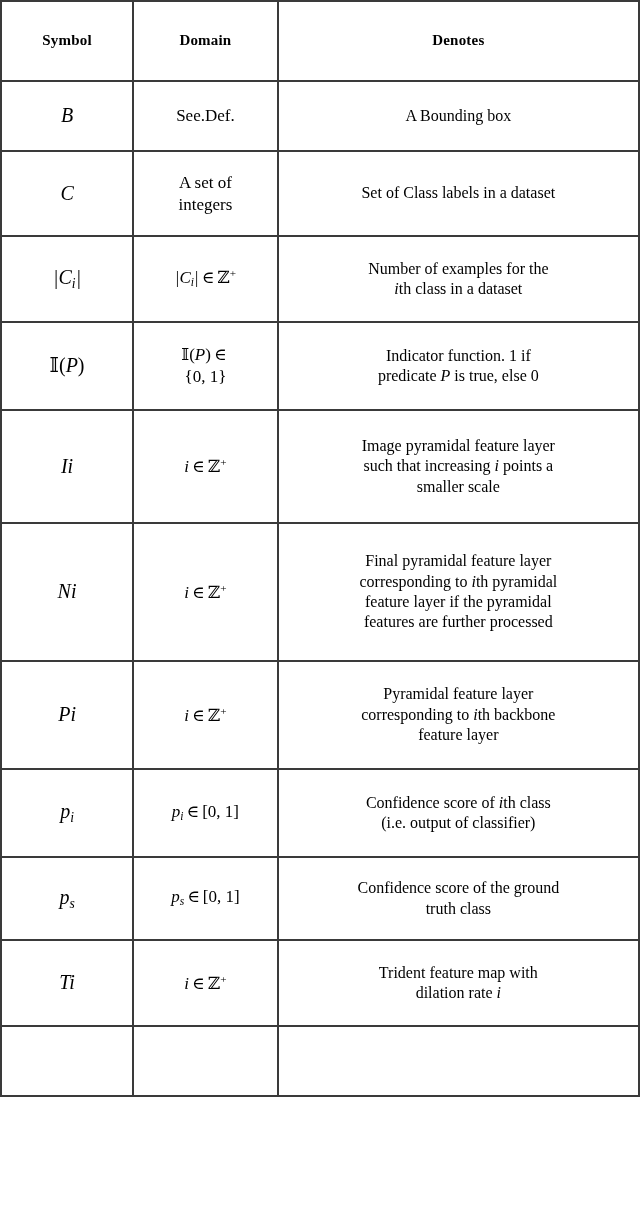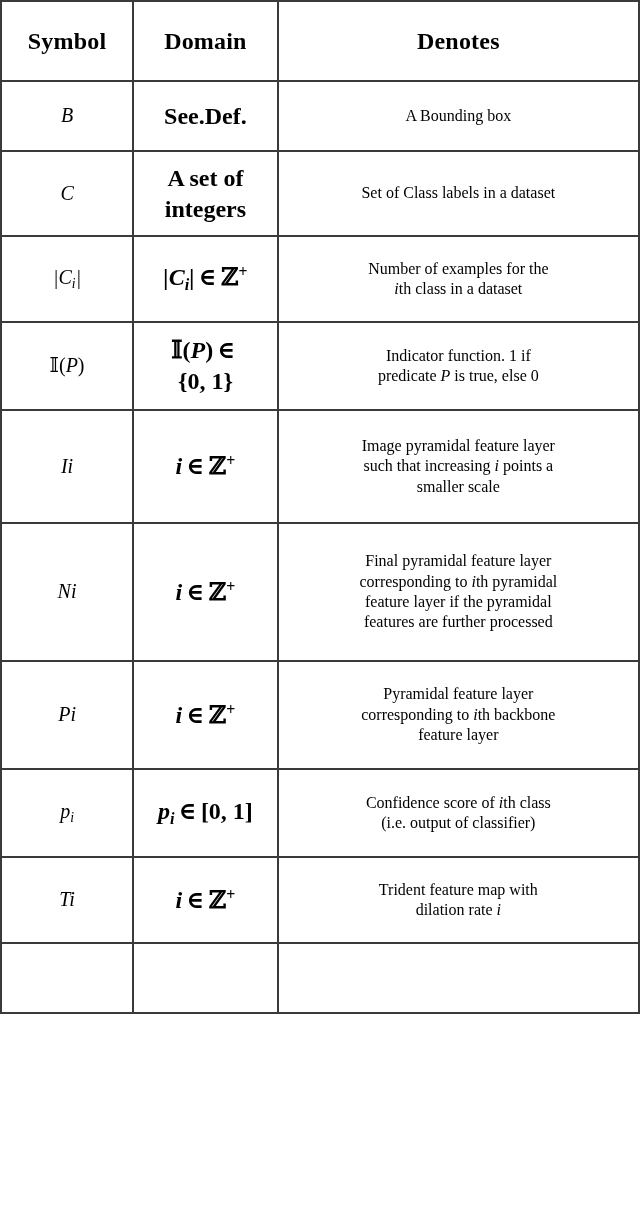--- a/index.html
+++ b/index.html
@@ -31,32 +31,31 @@
   }
 
   
   .col-symbol  { width: 128px; }
   .col-domain  { width: 140px; }
   .col-denotes { width: 350px; }
 
   
   thead th {
     font-weight: bold;
-    font-size: 24px;
+    font-size: 15px;
     height: 70px;
     letter-spacing: 0.2px;
   }
 
   
   .cell-symbol {
     font-size: 20px;
   }
   .cell-domain {
-    font-size: 24px;
-    font-weight: bold;
+    font-size: 17px;
   }
   .cell-denotes {
     font-size: 16px;
   }
 
   
   .math {
     font-family: "Liberation Serif", "DejaVu Serif", serif;
     font-style: italic;
     white-space: nowrap;
@@ -225,20 +224,32 @@
       </td>
       <td class="cell-domain">
         <span class="math">p<span class="sub">i</span><span class="op">∈</span><span class="mathrm">[0, 1]</span></span>
       </td>
       <td class="cell-denotes">
         <span>Confidence score of </span><span class="math">i</span><span>th class</span><br>
         <span>(i.e. output of classifier)</span>
       </td>
     </tr>
 
+    <tr class="r-ps">
+      <td class="cell-symbol">
+        <span class="math">p<span class="sub">s</span></span>
+      </td>
+      <td class="cell-domain">
+        <span class="math">p<span class="sub">s</span><span class="op">∈</span><span class="mathrm">[0, 1]</span></span>
+      </td>
+      <td class="cell-denotes">
+        <span>Confidence score of the ground</span><br>
+        <span>truth class</span>
+      </td>
+    </tr>
 
 
     <tr class="r-ti">
       <td class="cell-symbol">
         <span class="math">Ti</span>
       </td>
       <td class="cell-domain">
         <span class="math">i<span class="op">∈</span><span class="bb">ℤ</span><span class="sup">+</span></span>
       </td>
       <td class="cell-denotes">

